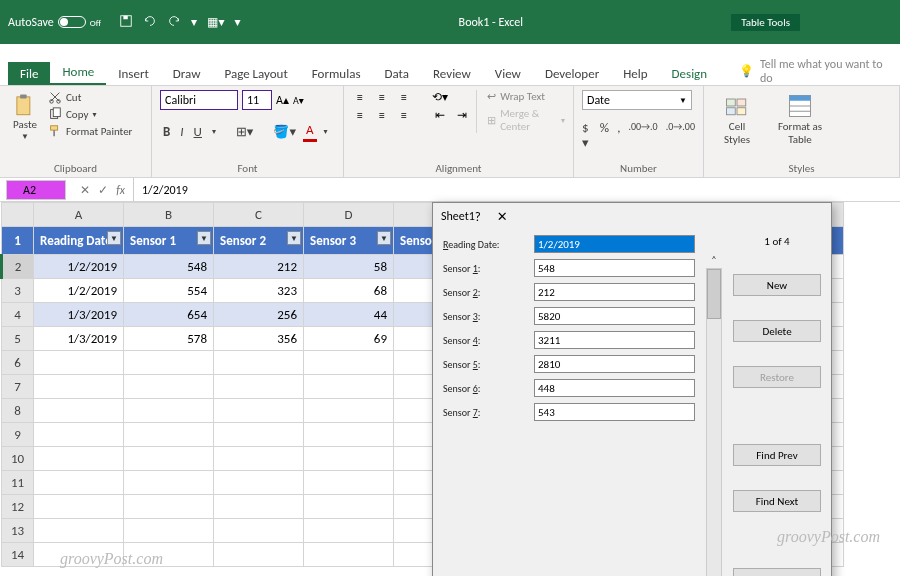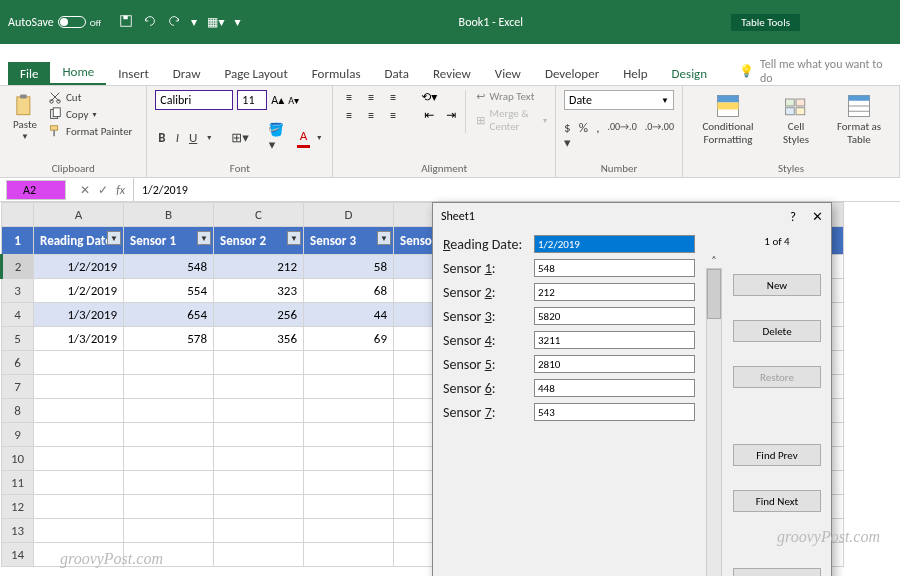--- a/index.html
+++ b/index.html
@@ -67,26 +67,26 @@
   .rownum { background: #e6e6e6; text-align: center; font-size: 12px; color: #444; width: 32px; }
   .rownum.sel { background: #d2d2d2; border-left:3px solid #217346; }
   .tbl-head td { background: #4472c4; color: #fff; font-weight: bold; font-size: 15px; padding: 2px 6px; position:relative; }
   .tbl-head td .dd { position:absolute; right:2px; top:4px; width:14px; height:14px; background:#dbe5f1; border:1px solid #888; display:flex; align-items:center; justify-content:center; font-size:8px; color:#333;}
   .datacell { text-align: right; padding: 0 6px; font-size: 15px; }
   .striped td.datacell { background: #d9e1f2; }
   .row-head { height:28px !important; }
 
   
   .dialog { position: absolute; left: 432px; top: 202px; width: 400px; background: #f0f0f0; border: 1px solid #888; box-shadow: 3px 3px 10px rgba(0,0,0,0.3); font-size: 12px; }
-  .dlg-title { height: 26px; display: flex; align-items: center; padding: 0 8px; justify-content: space-between; }
+  .dlg-title { height: 26px; display: flex; align-items: center; padding: 0 8px; }
   .dlg-title .wnd { display:flex; gap:16px; font-size:13px;}
   .dlg-body { display: flex; padding: 6px 10px 10px 10px; gap: 10px; }
   .fields { flex: 1; display: flex; flex-direction: column; gap: 6px; }
   .field-row { display: flex; align-items: center; gap: 6px; }
-  .field-row label { width: 85px; font-size: 14px; color:#222;}
+  .field-row label { width: 85px; font-size: 10px; color:#222;}
   .field-row label span.u { text-decoration: underline; }
   .field-row input { flex: 1; height: 18px; border: 1px solid #888; padding: 0 3px; font-size: 11px; background:#fff;}
   .field-row input.sel { background: #0078d4; color: #fff; }
   .scroll-col { width: 18px; display:flex; flex-direction:column; align-items:center; justify-content:space-between; padding:18px 0 4px 0;}
   .scroll-col .arr { font-size:10px; color:#333;}
   .scroll-col .track { flex:1; width:16px; background:#e8e8e8; border:1px solid #ccc; margin:2px 0; position:relative;}
   .scroll-col .thumb { position:absolute; top:0; left:0; right:0; height:50px; background:#cdcdcd; border:1px solid #aaa;}
   .btns { width: 88px; display: flex; flex-direction: column; gap: 24px; }
   .btns .counter { font-size:11px; text-align:center; padding-bottom:2px;}
   .btns button { height: 22px; background: #e1e1e1; border: 1px solid #adadad; font-size: 11px; }
@@ -257,28 +257,20 @@
         <span style="font-size:10px;">.0→.00</span>
       </div>
     </div>
     <div class="group-label">Number</div>
   </div>
 
   <div class="group styles-group" style="flex:1;">
     <div class="group-body">
       <div class="big-btn">
         <svg viewBox="0 0 32 32">
-            <rect x="4" y="4" width="24" height="24" fill="#fff" stroke="#888"></rect>
-            <rect x="4" y="4" width="24" height="8" fill="#5b9bd5"></rect>
-            <rect x="4" y="12" width="24" height="8" fill="#ffd966"></rect>
-          </svg>
-        <span style="white-space:normal;width:66px;text-align:center;">Conditional Formatting</span>
-      </div>
-      <div class="big-btn">
-        <svg viewBox="0 0 32 32">
             <rect x="4" y="8" width="10" height="8" fill="#e2efda" stroke="#888"></rect>
             <rect x="16" y="8" width="10" height="8" fill="#fce4d6" stroke="#888"></rect>
             <rect x="4" y="18" width="10" height="8" fill="#ddebf7" stroke="#888"></rect>
             <rect x="16" y="18" width="10" height="8" fill="#fff2cc" stroke="#888"></rect>
           </svg>
         <span style="white-space:normal;width:42px;text-align:center;">Cell Styles</span>
       </div>
       <div class="big-btn">
         <svg viewBox="0 0 32 32">
             <rect x="4" y="4" width="24" height="24" fill="#fff" stroke="#888"></rect>

